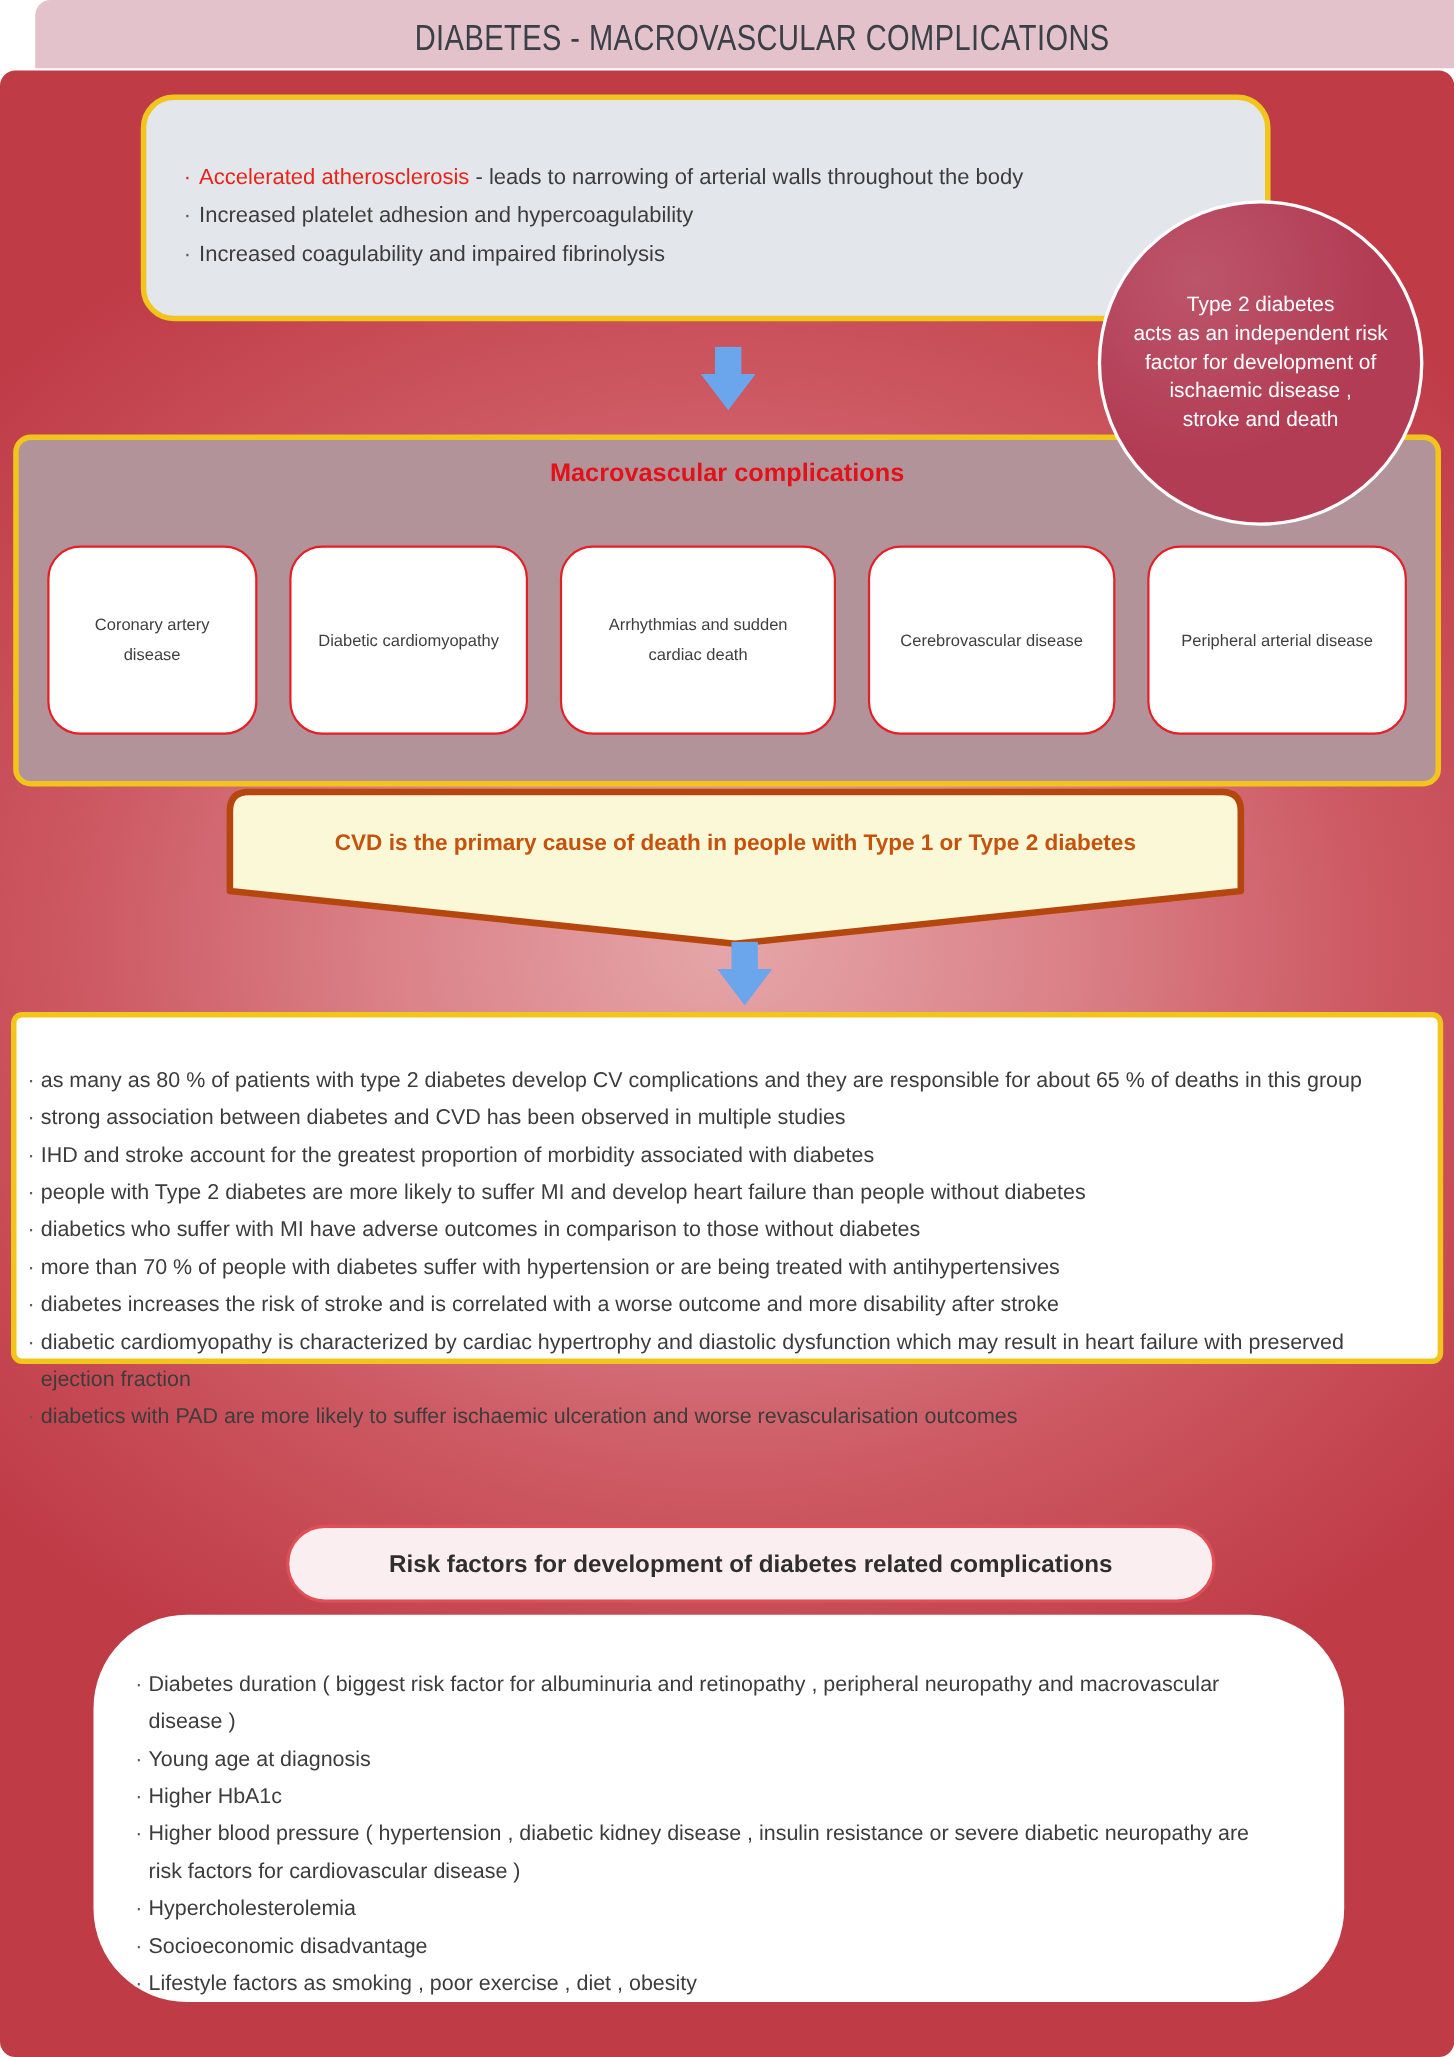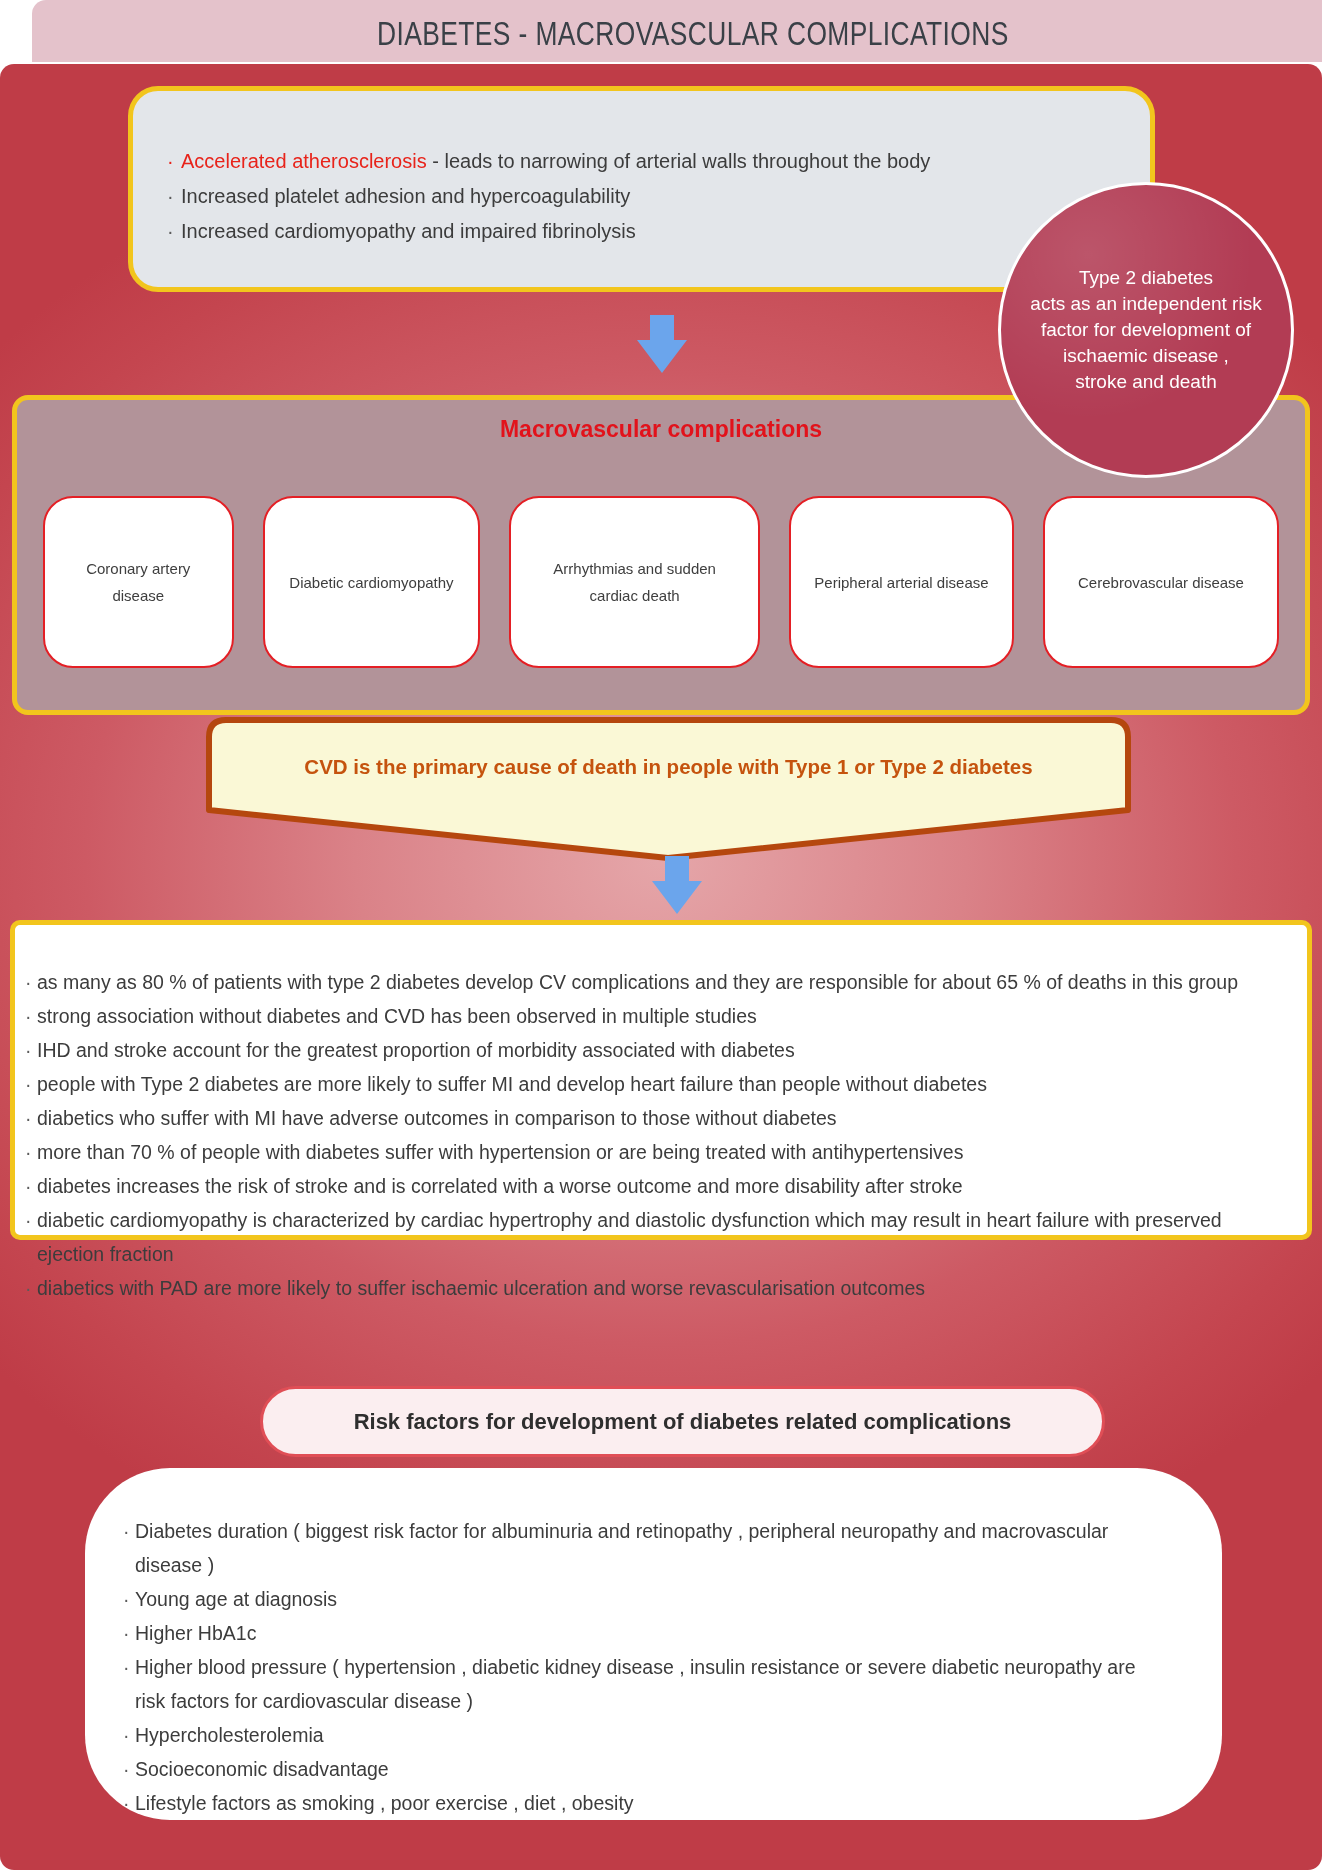--- a/index.html
+++ b/index.html
@@ -115,43 +115,43 @@
   <header class="titlebar">
     <span class="title">DIABETES - MACROVASCULAR COMPLICATIONS</span>
   </header>
 
   <div class="panel"></div>
 
   <section class="intro-box">
     <div class="bullet first"><span class="red-term">Accelerated atherosclerosis</span><span> - leads to narrowing of arterial walls throughout the body</span></div>
 
   <div class="bullet">Increased platelet adhesion and hypercoagulability</div>
-      <div class="bullet">Increased cardiomyopathy and impaired fibrinolysis</div>
+      <div class="bullet">Increased coagulability and impaired fibrinolysis</div>
     </section>
 
   <div class="arrow arrow1"></div>
 
   <section class="macro-box">
     <div class="macro-title">Macrovascular complications</div>
     <div class="disease-row">
 
     <div class="disease-box">
           <span>Coronary artery disease</span>
         </div>
         <div class="disease-box">
           <span>Diabetic cardiomyopathy</span>
         </div>
         <div class="disease-box">
           <span>Arrhythmias and sudden cardiac death</span>
         </div>
         <div class="disease-box">
-          <span>Peripheral arterial disease</span>
+          <span>Cerebrovascular disease</span>
         </div>
         <div class="disease-box">
-          <span>Cerebrovascular disease</span>
+          <span>Peripheral arterial disease</span>
         </div>
       </div>
   </section>
 
   <div class="circle">
     <span>Type 2 diabetes
 acts as an independent risk
 factor for development of
 ischaemic disease ,
 stroke and death</span>
@@ -162,21 +162,21 @@
   </svg>
   <div class="banner-text">
     <span>CVD is the primary cause of death in people with Type 1 or Type 2 diabetes</span>
   </div>
 
   <div class="arrow arrow2"></div>
 
   <section class="facts-box">
 
   <div class="bullet">as many as 80 % of patients with type 2 diabetes develop CV complications and they are responsible for about 65 % of deaths in this group</div>
-      <div class="bullet">strong association without diabetes and CVD has been observed in multiple studies</div>
+      <div class="bullet">strong association between diabetes and CVD has been observed in multiple studies</div>
       <div class="bullet">IHD and stroke account for the greatest proportion of morbidity associated with diabetes</div>
       <div class="bullet">people with Type 2 diabetes are more likely to suffer MI and develop heart failure than people without diabetes</div>
       <div class="bullet">diabetics who suffer with MI have adverse outcomes in comparison to those without diabetes</div>
       <div class="bullet">more than 70 % of people with diabetes suffer with hypertension or are being treated with antihypertensives</div>
       <div class="bullet">diabetes increases the risk of stroke and is correlated with a worse outcome and more disability after stroke</div>
       <div class="bullet">diabetic cardiomyopathy is characterized by cardiac hypertrophy and diastolic dysfunction which may result in heart failure with preserved ejection fraction</div>
       <div class="bullet">diabetics with PAD are more likely to suffer ischaemic ulceration and worse revascularisation outcomes</div>
     </section>
 
   <div class="risk-pill">

